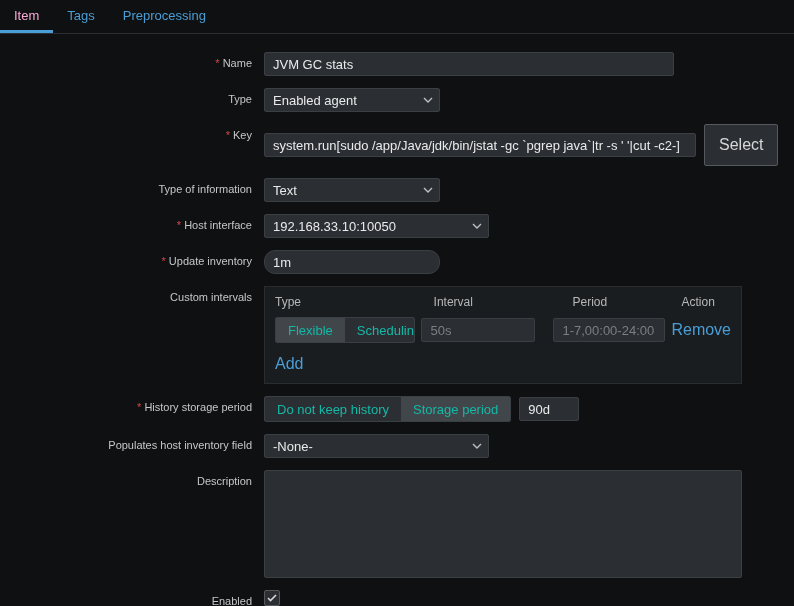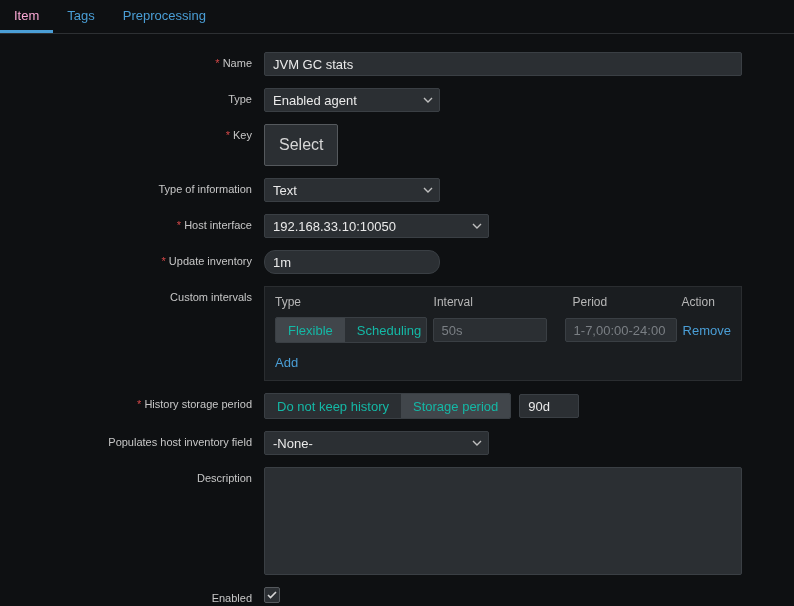--- a/index.html
+++ b/index.html
@@ -117,21 +117,21 @@
     display: flex;
     color: #b7b7b7;
     font-size: 12px;
     margin-bottom: 8px;
   }
   .panel-row { display: flex; align-items: center; gap: 6px; }
   .panel .col-type   { width: 160px; }
   .panel .col-int    { width: 120px; }
   .panel .col-per    { width: 110px; margin-left: 20px;}
   .panel .col-act    { width: 50px; text-align: left; }
-  .link { color: #4a9ed6; cursor: pointer; font-size: 13px; }
+  .link { color: #4a9ed6; cursor: pointer; font-size: 16px; }
   .checkbox {
     width: 16px; height: 16px;
     background: #2b2f33;
     border: 1px solid #55595d;
     border-radius: 2px;
     display: flex; align-items: center; justify-content: center;
     cursor: pointer;
   }
   .checkbox svg { display:block; }
   textarea.desc {
@@ -146,41 +146,42 @@
   <div class="tab active">Item</div>
   <div class="tab">Tags</div>
   <div class="tab">Preprocessing</div>
 </div>
 
 <div class="form">
 
   <div class="row">
     <div class="label req">Name</div>
     <div class="control">
-      <input type="text" style="width: 478px;" value="JVM GC stats">
+      <input type="text" style="width: 410px;" value="JVM GC stats">
     </div>
   </div>
 
   <div class="row">
     <div class="label">Type</div>
     <div class="control">
       <div class="select" style="width:176px">
         <span>Enabled agent</span>
         <span class="chev">
           <svg width="10" height="6" viewBox="0 0 10 6">
               <path d="M1 1l4 4 4-4" stroke="#bfbfbf" stroke-width="1.4" fill="none"></path>
             </svg>
         </span>
       </div>
     </div>
   </div>
 
   <div class="row">
     <div class="label req">Key</div>
     <div class="control">
+      <input type="text" style="width: 432px;" value="system.run[sudo /app/Java/jdk/bin/jstat -gc `pgrep java`|tr -s ' '|cut -c2-]">
       <button class="btn">Select</button>
     </div>
   </div>
 
   <div class="row">
     <div class="label">Type of information</div>
     <div class="control">
       <div class="select" style="width:176px">
         <span>Text</span>
         <span class="chev">

